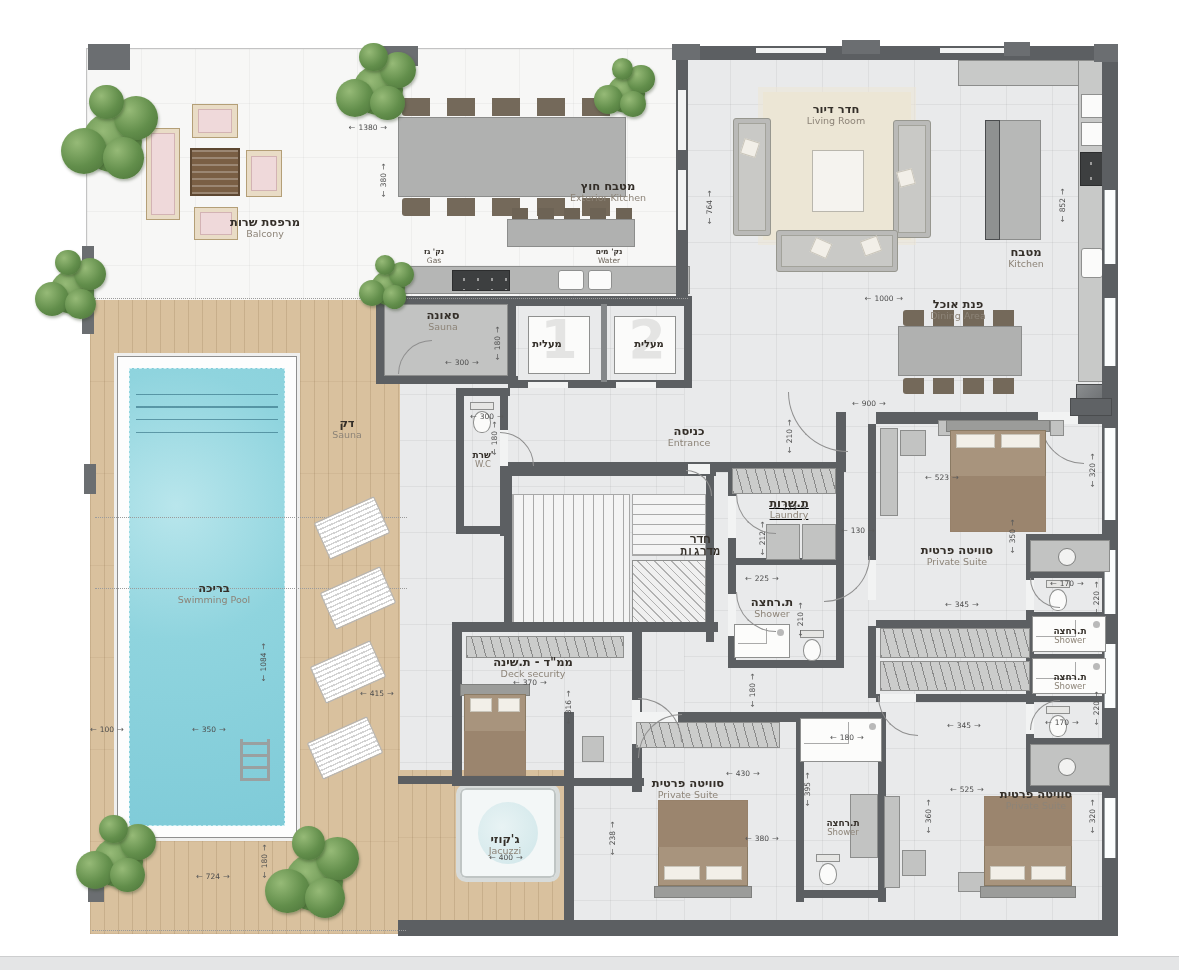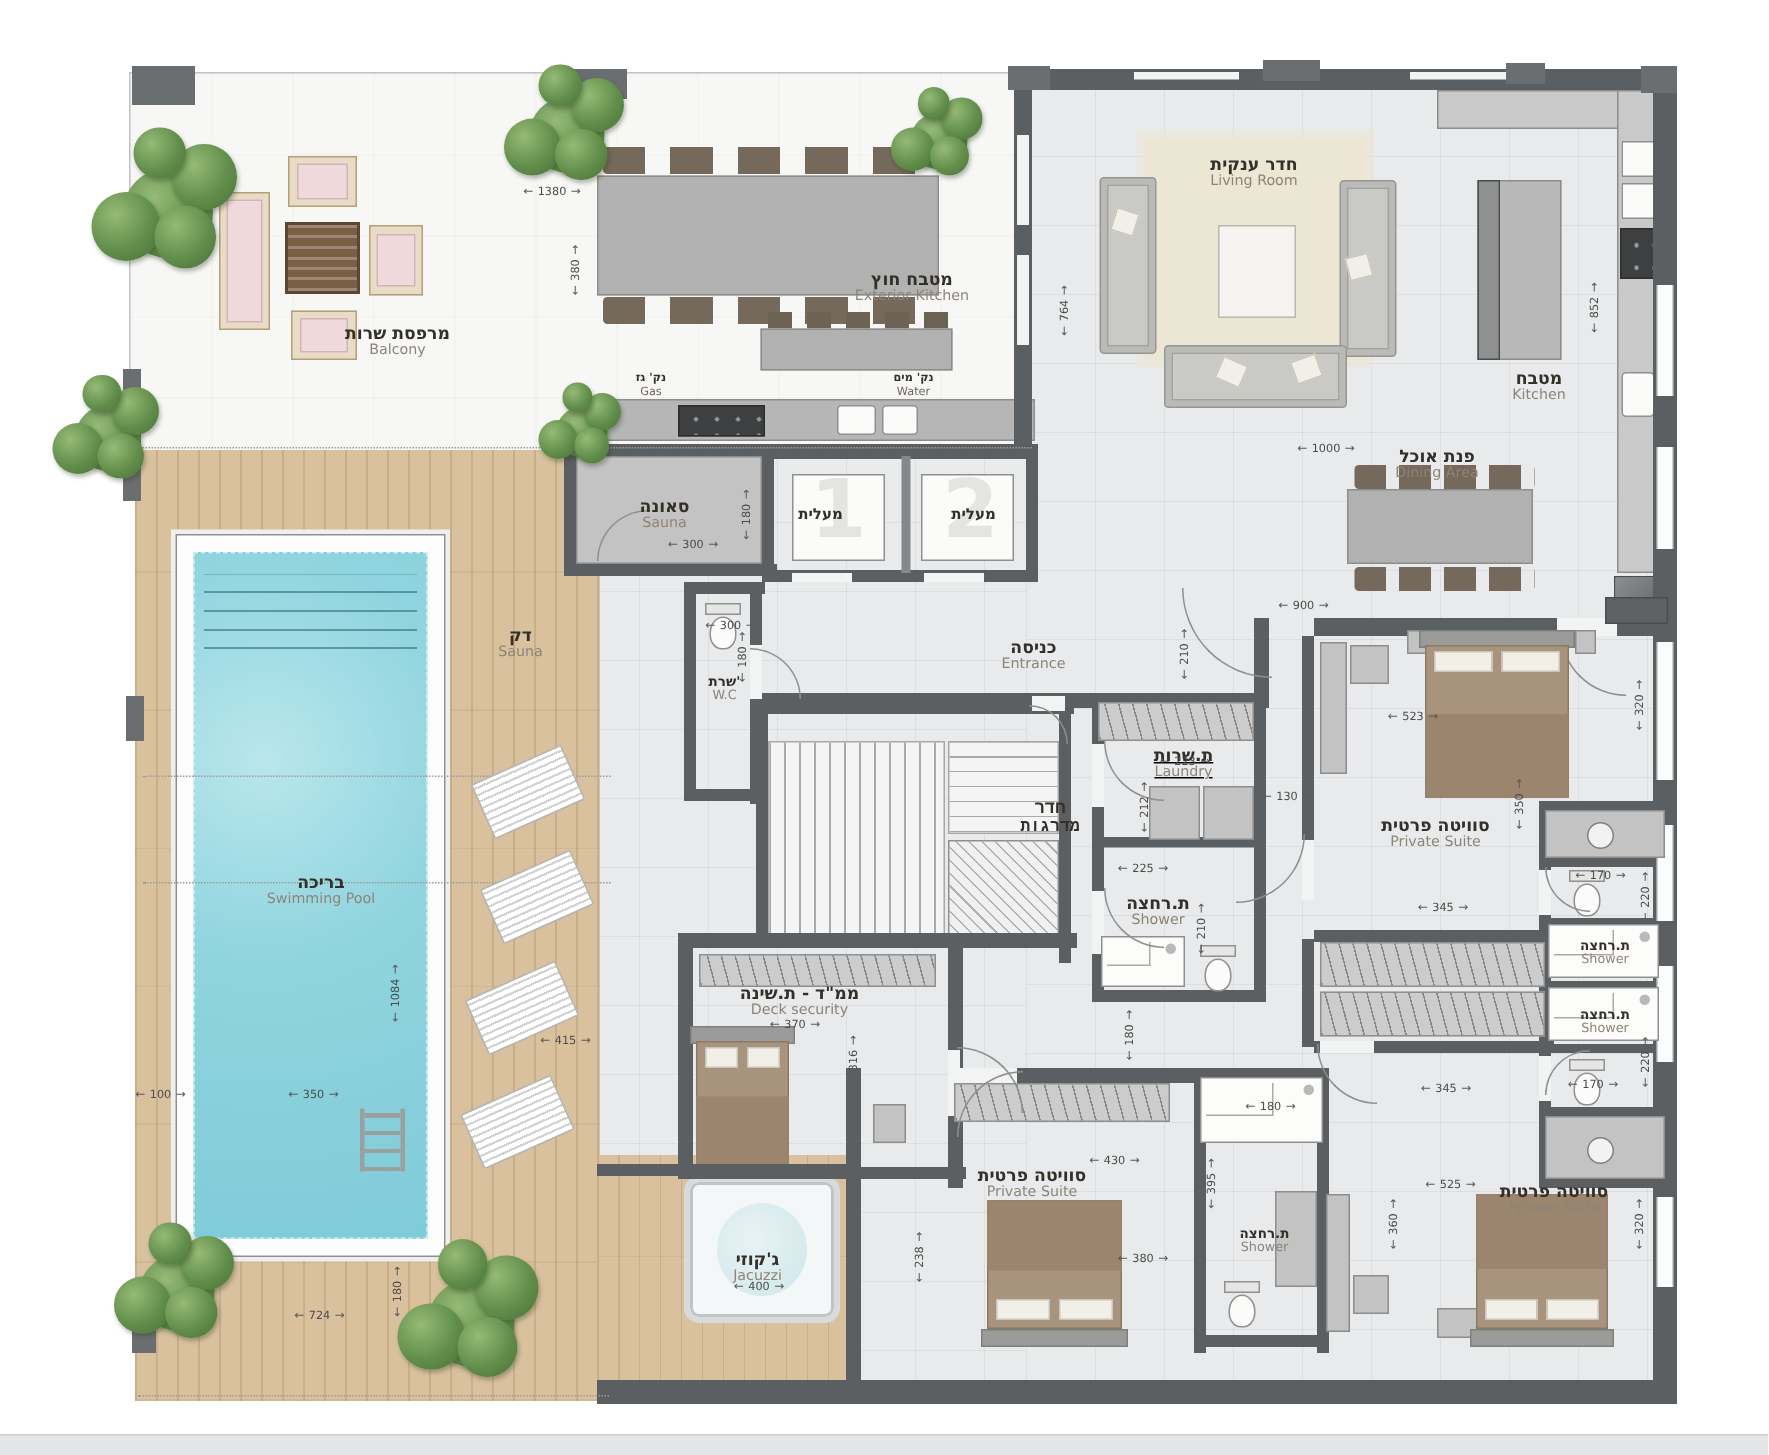--- a/index.html
+++ b/index.html
@@ -396,32 +396,32 @@
       </div>
       <div class="abs label point" style="left: 364px; top: 248px; width: 140px; height: 28px;">
         <span class="he">נק' גז</span>
         <span class="en">Gas</span>
       </div>
       <div class="abs label point" style="left: 539px; top: 248px; width: 140px; height: 28px;">
         <span class="he">נק' מים</span>
         <span class="en">Water</span>
       </div>
       <div class="abs label" style="left: 766px; top: 103px; width: 140px; height: 28px;">
-        <span class="he">חדר ענקית</span>
+        <span class="he">חדר דיור</span>
         <span class="en">Living Room</span>
       </div>
       <div class="abs label" style="left: 956px; top: 246px; width: 140px; height: 28px;">
         <span class="he">מטבח</span>
         <span class="en">Kitchen</span>
       </div>
       <div class="abs label" style="left: 888px; top: 298px; width: 140px; height: 28px;">
         <span class="he">פנת אוכל</span>
         <span class="en">Dining Area</span>
       </div>
-      <div class="abs label" style="left: 373px; top: 331px; width: 140px; height: 28px;">
+      <div class="abs label" style="left: 373px; top: 309px; width: 140px; height: 28px;">
         <span class="he">סאונה</span>
         <span class="en">Sauna</span>
       </div>
       <div class="abs label small" style="left: 477px; top: 338px; width: 140px; height: 28px;">
         <span class="he">מעלית</span>
       </div>
       <div class="abs label small" style="left: 579px; top: 338px; width: 140px; height: 28px;">
         <span class="he">מעלית</span>
       </div>
       <div class="abs label" style="left: 619px; top: 425px; width: 140px; height: 28px;">

